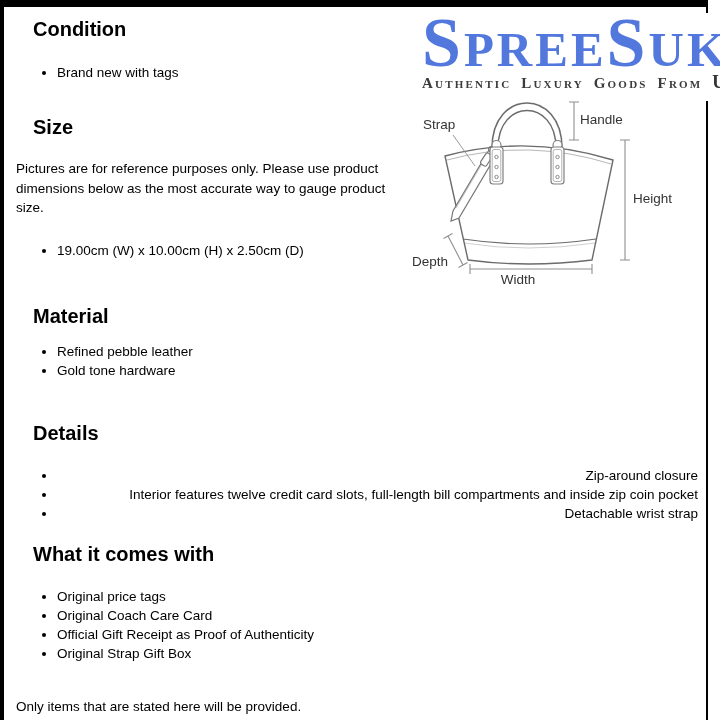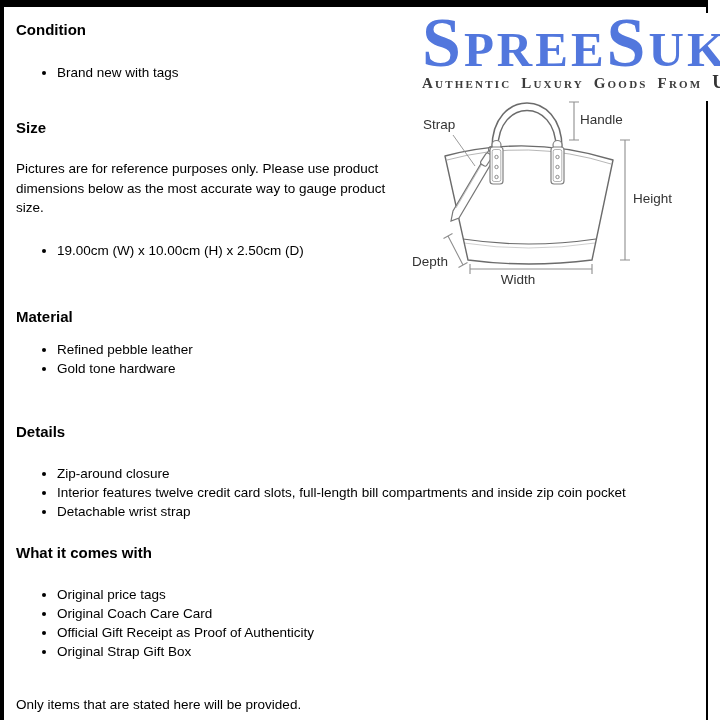--- a/index.html
+++ b/index.html
@@ -5,34 +5,34 @@
   html,body{margin:0;padding:0;}
   body{
     width:720px;height:720px;overflow:hidden;background:#fff;position:relative;
     font-family:"Liberation Sans","DejaVu Sans",sans-serif;color:#000;
   }
   .page{
     box-sizing:border-box;width:708px;min-height:730px;
     border-top:7px solid #000;border-left:4px solid #000;border-right:2px solid #000;
     padding:0 8px 40px 12px;position:relative;background:#fff;
   }
-  h3{font-size:15px;font-weight:bold;margin:0;line-height:17px;letter-spacing:0;}
+  h3{font-size:20px;font-weight:bold;margin:17px;line-height:17px;letter-spacing:0;}
   p{margin:0;font-size:13.5px;line-height:19.5px;}
   ul{margin:0;padding-left:41px;list-style:disc;}
   li{font-size:13.5px;line-height:19.3px;}
   .narrow{max-width:382px;}
   #h-condition{margin-top:14px;}
   #ul-condition{margin-top:25px;}
   #h-size{margin-top:37px;}
   #p-size{margin-top:23px;}
   #ul-size{margin-top:23px;}
   #h-material{margin-top:48px;}
   #ul-material{margin-top:15px;}
   #h-details{margin-top:44px;}
-  #ul-details{margin-top:24px;}
+  #ul-details{margin-top:24px;text-align:right;}
   #ul-details li{max-width:645px;}
   #h-what{margin-top:22px;}
   #ul-what{margin-top:24px;}
   #p-note{margin-top:33px;}
 
   
   .logo{position:absolute;top:6px;left:418px;width:332px;height:88px;background:#fff;z-index:3;}
   .logo-text{
     font-family:"Liberation Serif","DejaVu Serif",serif;font-weight:bold;
     font-variant:small-caps;font-size:70px;line-height:60px;height:60px;

